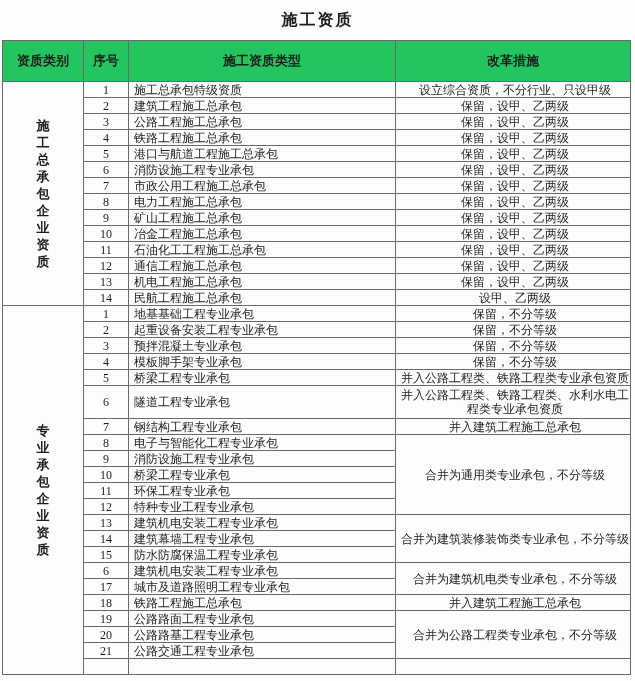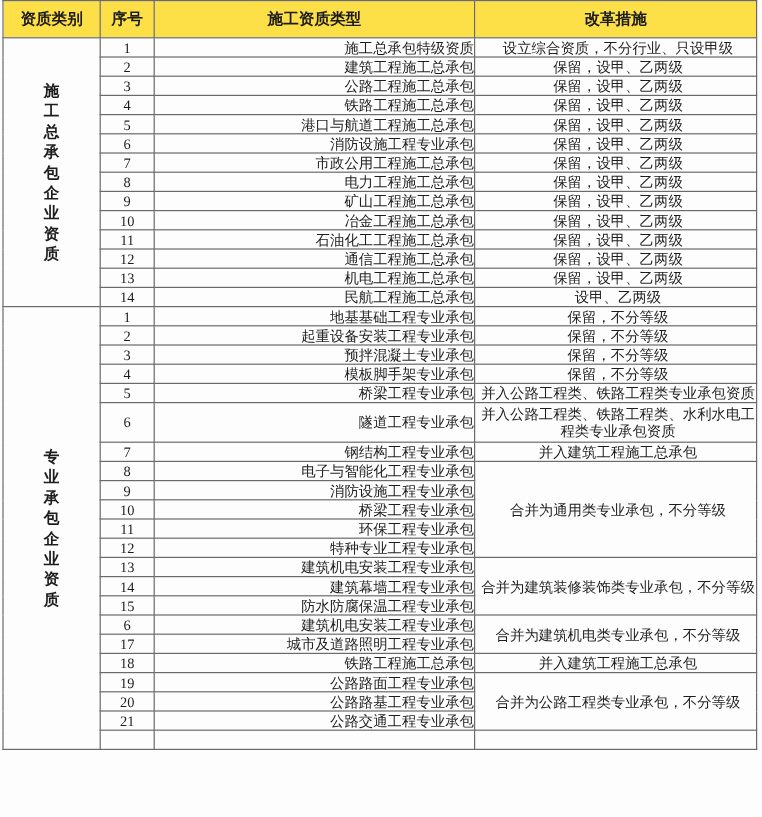--- a/index.html
+++ b/index.html
@@ -26,53 +26,54 @@
     table-layout: fixed;
     width: 628px;
     margin-left: 2px;
   }
   th, td {
     border: 1px solid #6a6a6a;
     padding: 0;
     overflow: hidden;
   }
   th {
-    height: 31px;
+    height: 41px;
     font-size: 13px;
     font-weight: bold;
     text-align: center;
-    background: #fde047;
+    background: #22c55e;
   }
   td {
     height: 16px;
     font-size: 12px;
     line-height: 14px;
   }
   td.no-cell   { text-align: center; }
-  td.type-cell { text-align: right; padding-left: 5px; }
+  td.type-cell { text-align: left; padding-left: 5px; }
   td.measure-cell { text-align: center; padding-left: 4px; }
   tr.tall td { height: 33px; }
   td.cat-cell {
     text-align: center;
     vertical-align: middle;
     font-weight: bold;
   }
   .vlabel {
     width: 14px;
     margin: 0 auto;
     font-size: 13px;
     line-height: 17px;
     text-align: center;
     word-break: break-all;
   }
 </style>
 </head>
 <body>
 
 <div class="page">
+  <div class="title-bar">施工资质</div>
 
   <table class="qual">
     <colgroup>
       <col style="width:81px">
       <col style="width:45px">
       <col style="width:267px">
       <col style="width:235px">
     </colgroup>
     <thead>
       <tr>

